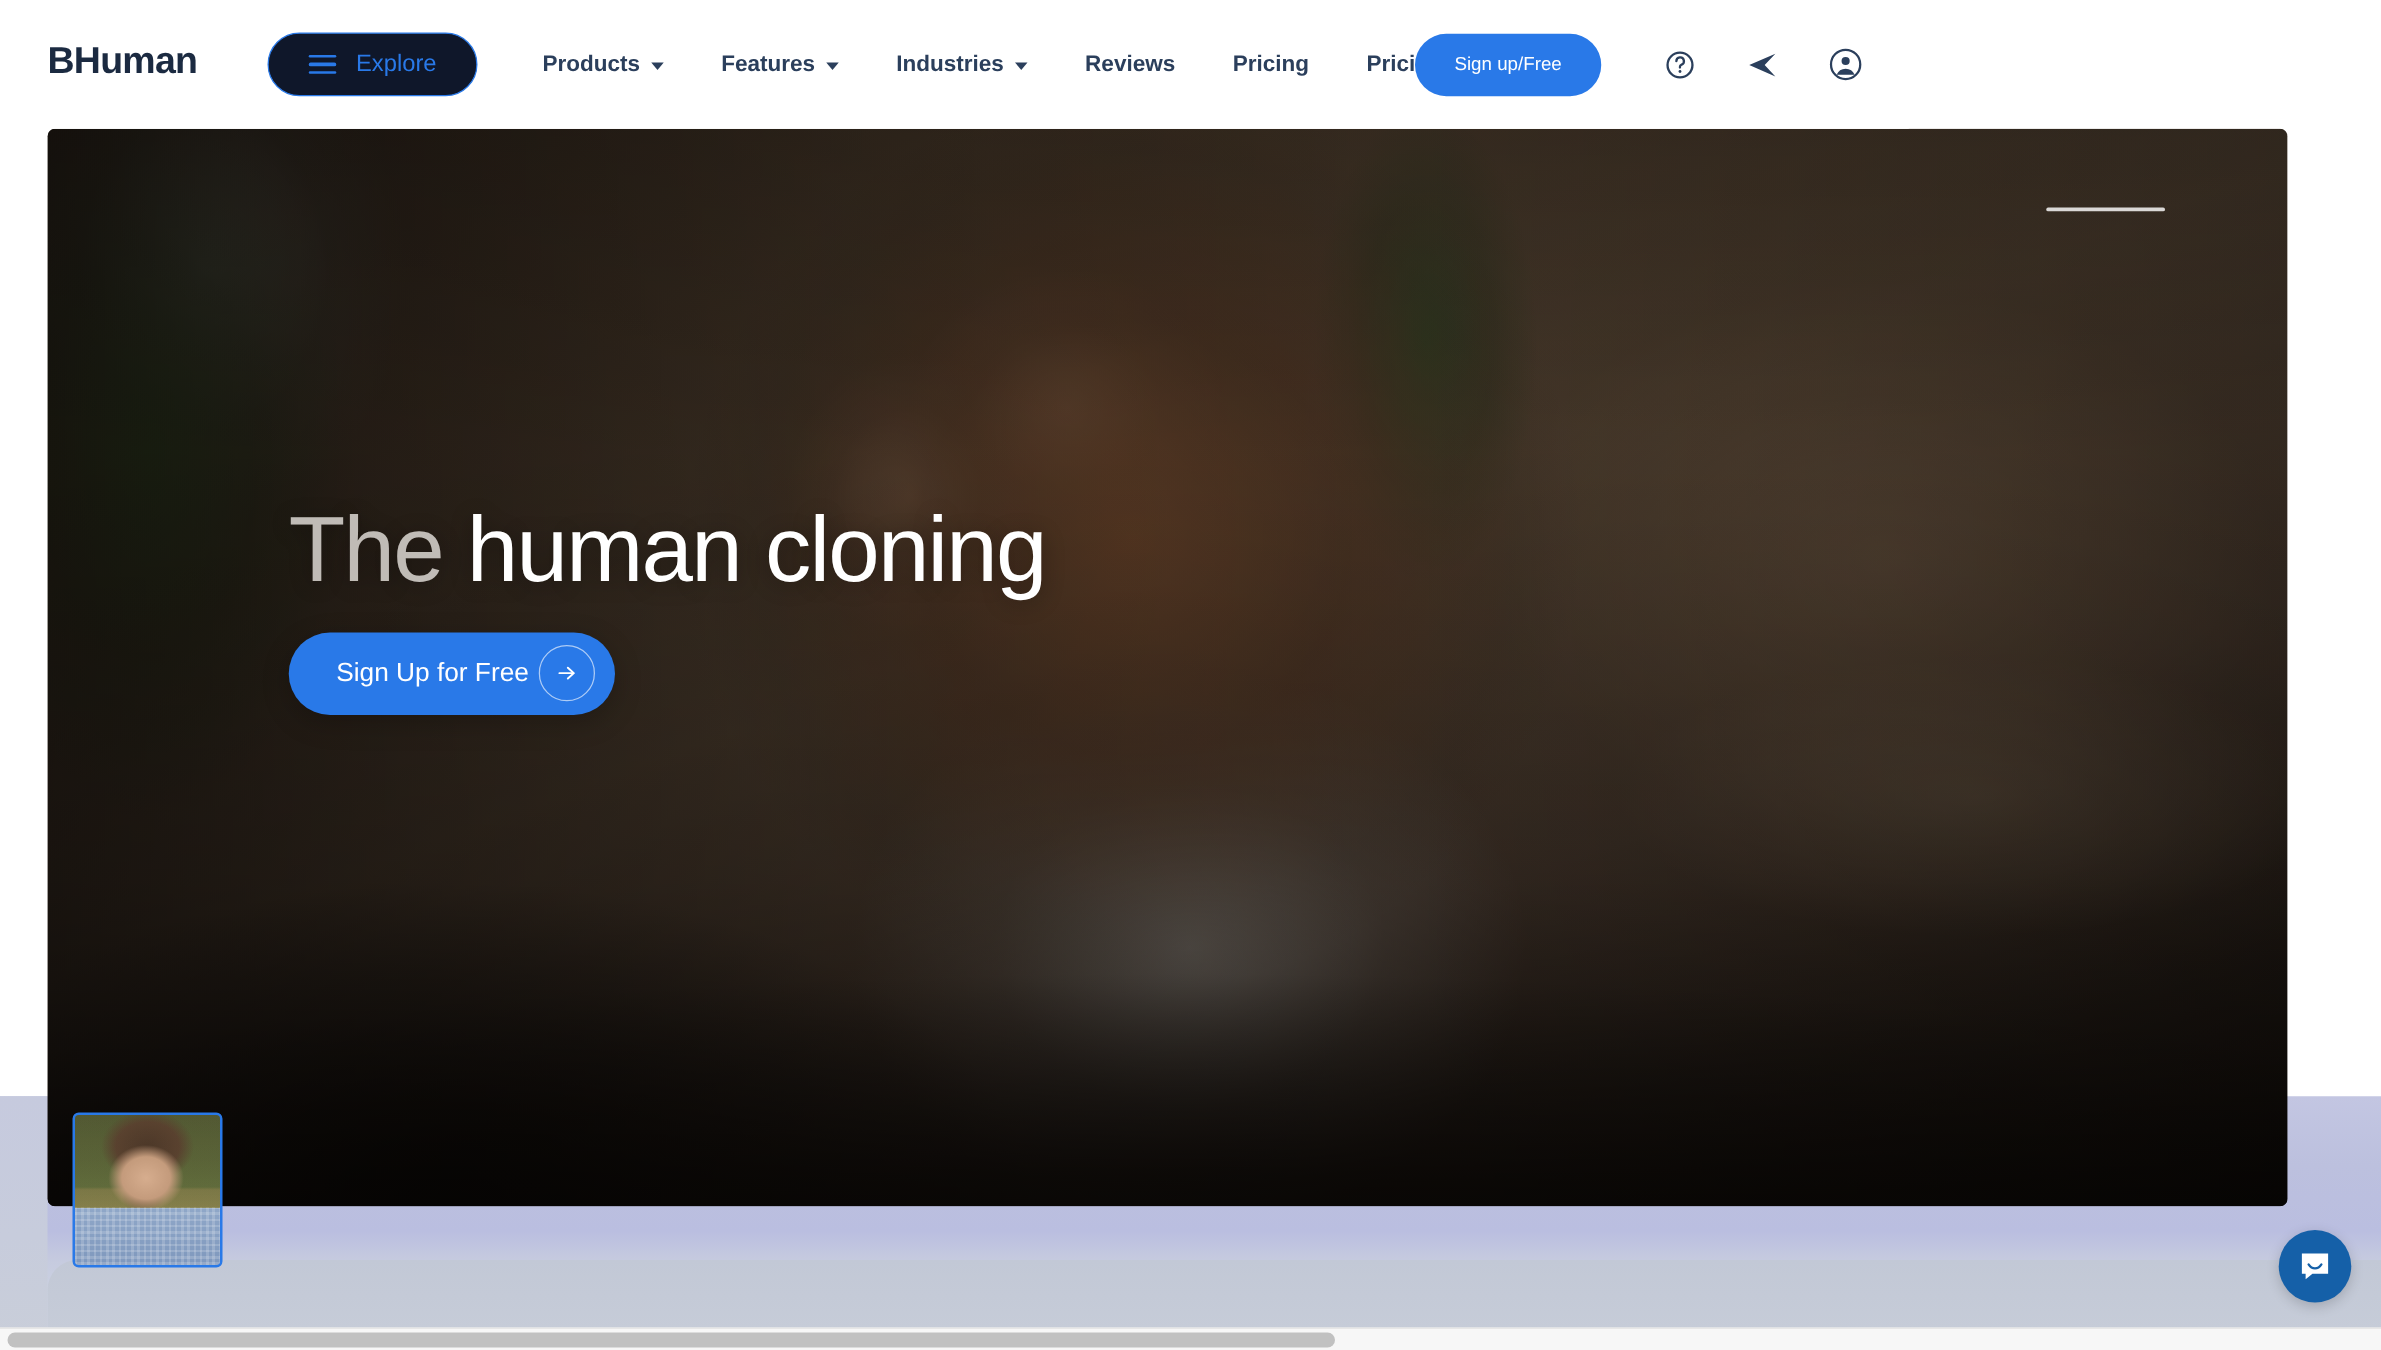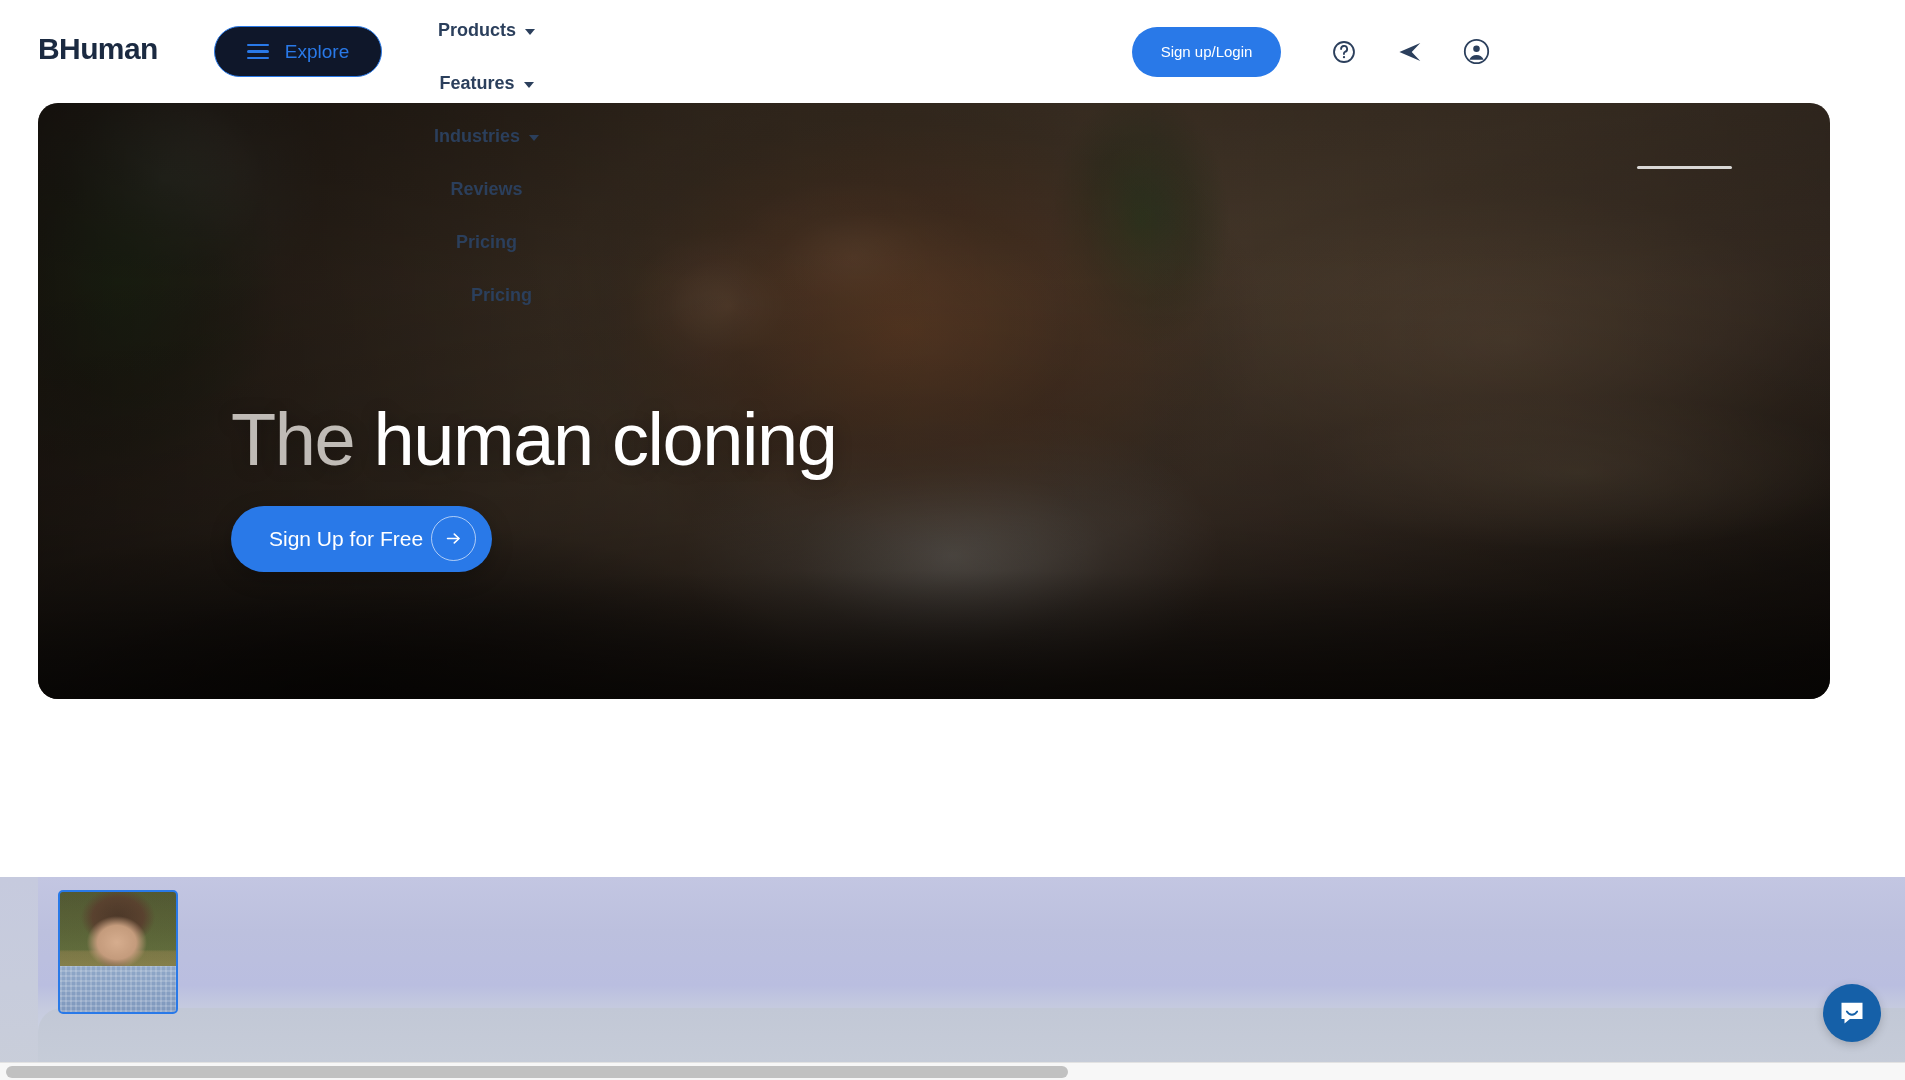--- a/index.html
+++ b/index.html
@@ -77,26 +77,25 @@
   .explore-label {
     font-size: 19px;
     color: #2979e8;
     font-weight: 400;
     line-height: 1;
   }
 
   .nav {
     position: absolute;
     left: 434px;
-    top: 12px;
+    top: 0;
     height: 103px;
     display: flex;
     align-items: center;
-    gap: 16px;
-    flex-direction: column;
+    gap: 0;
   }
   .nav-item {
     display: flex;
     align-items: center;
     gap: 9px;
     font-size: 18px;
     font-weight: 700;
     color: #2b3f5c;
     cursor: pointer;
     white-space: nowrap;
@@ -150,22 +149,22 @@
   }
   .icon-btn:last-child { margin-right: 0; }
   .icon-btn svg { display: block; }
 
   
   .hero {
     position: absolute;
     left: 38px;
     top: 103px;
     width: 1792px;
-    height: 596px;
-    border-radius: 20px;
+    height: 862px;
+    border-radius: 6px;
     overflow: hidden;
     z-index: 10;
   }
   .hero-photo {
     position: absolute;
     inset: 0;
     background:
       
       linear-gradient(to right, rgba(20,14,10,0.62) 0%, rgba(24,18,12,0.42) 42%, rgba(18,14,10,0.40) 100%),
       
@@ -426,21 +425,21 @@
       </div>
       <div class="nav-item">
         <span>Pricing</span>
       </div>
       <div class="nav-item">
         <span>Pricing</span>
       </div>
     </nav>
 
     <div class="header-right">
-      <button class="signup-btn">Sign up/Login</button>
+      <button class="signup-btn">Sign up/Free</button>
 
       <div class="icon-btn">
         <svg width="26" height="26" viewBox="0 0 24 24" fill="none" stroke="#2b3f5c" stroke-width="1.7">
           <circle cx="12" cy="12" r="9.2"></circle>
           <path d="M9.3 9.2a2.8 2.8 0 1 1 3.6 2.7c-.7.25-.95.8-.95 1.5v.5" stroke-linecap="round"></path>
           <circle cx="12" cy="16.8" r="1.05" fill="#2b3f5c" stroke="none"></circle>
         </svg>
       </div>
 
       <div class="icon-btn">

